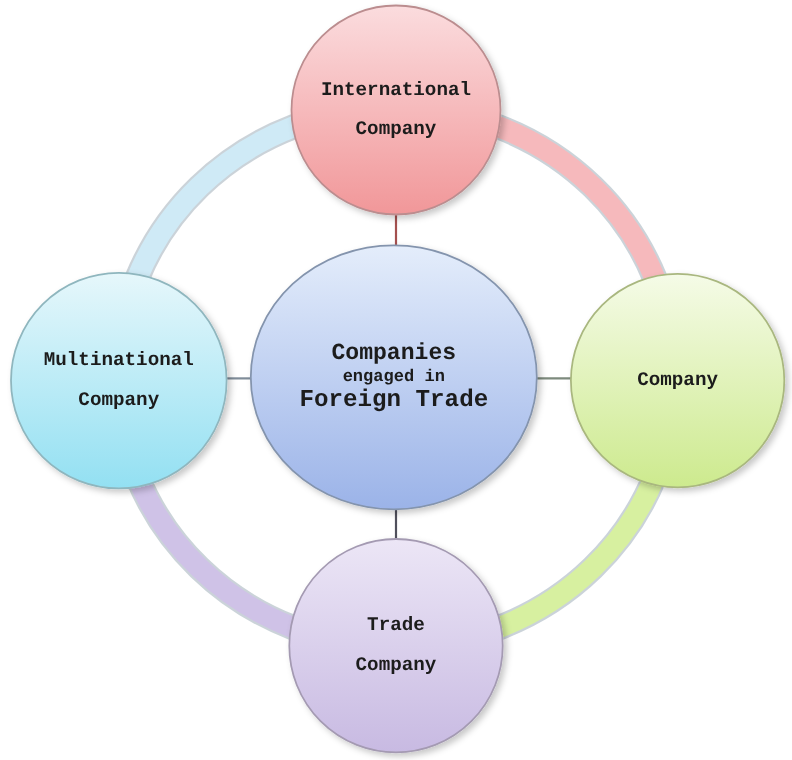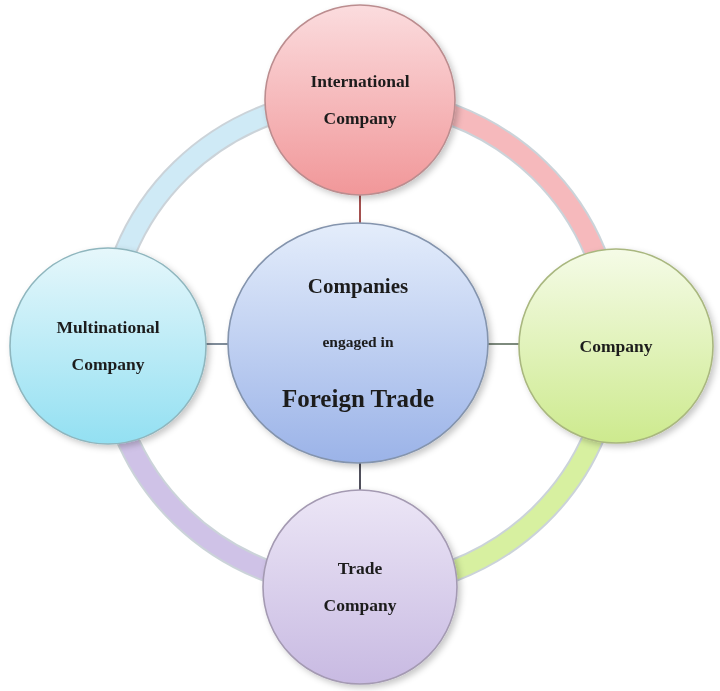--- a/index.html
+++ b/index.html
@@ -1,40 +1,39 @@
 <!DOCTYPE html>
 <html><head>
 <meta charset="utf-8">
 <style>
   html, body { margin: 0; padding: 0; background: #ffffff; }
   .canvas {
     position: relative;
     width: 720px;
     height: 691px;
     background: #ffffff;
-    font-family: Liberation Serif, serif;
+    font-family: Liberation Mono, monospace;
     overflow: hidden;
   }
   .diagram-svg { position: absolute; left: 0; top: 0; }
   .node-label {
     position: absolute;
     display: flex;
     flex-direction: column;
     align-items: center;
     justify-content: center;
     text-align: center;
     color: #1c1c1c;
     font-weight: 700;
     pointer-events: none;
-    gap: 34px;
   }
   .satellite-label { gap: 16px; font-size: 17.5px; }
   .center-label .l1 { font-size: 21px; }
   .center-label .l2 { font-size: 15.5px; }
-  .center-label .l3 { font-size: 25px; }
+  .center-label .l3 { font-size: 22px; }
 </style>
 </head>
 <body>
 
 <div class="canvas">
 
   <svg class="diagram-svg" width="720" height="691" viewBox="0 0 720 691">
     <defs>
       <filter id="softShadow" x="-20%" y="-20%" width="140%" height="140%">
         <feDropShadow dx="3" dy="3" stdDeviation="3" flood-color="#000000" flood-opacity="0.22"></feDropShadow>

